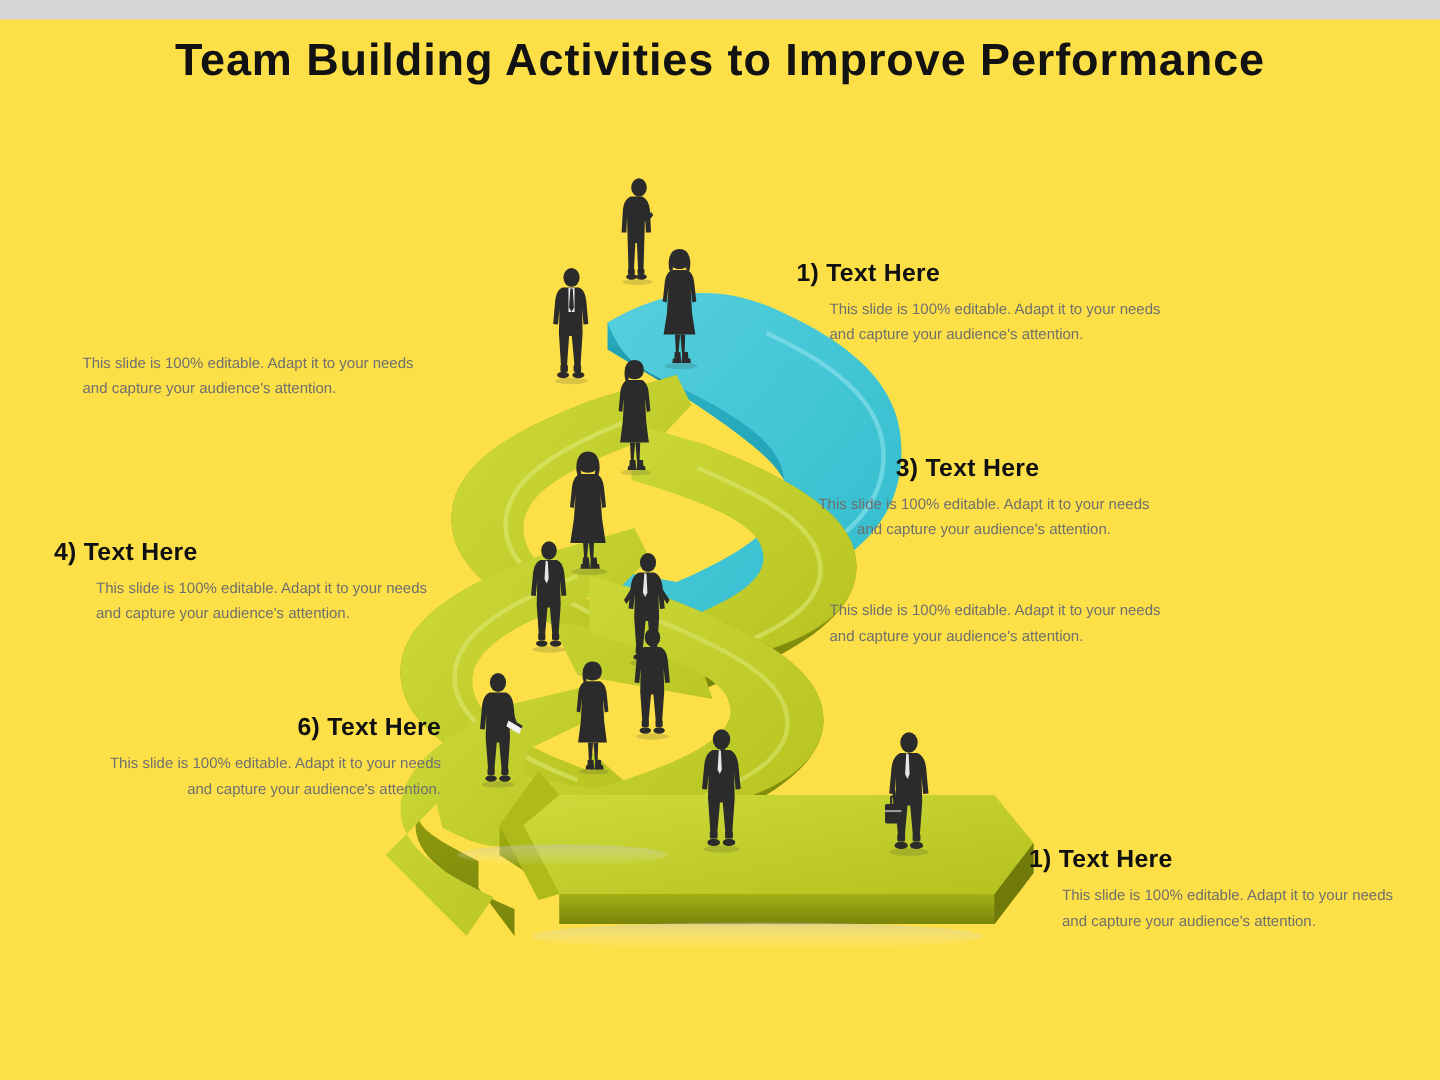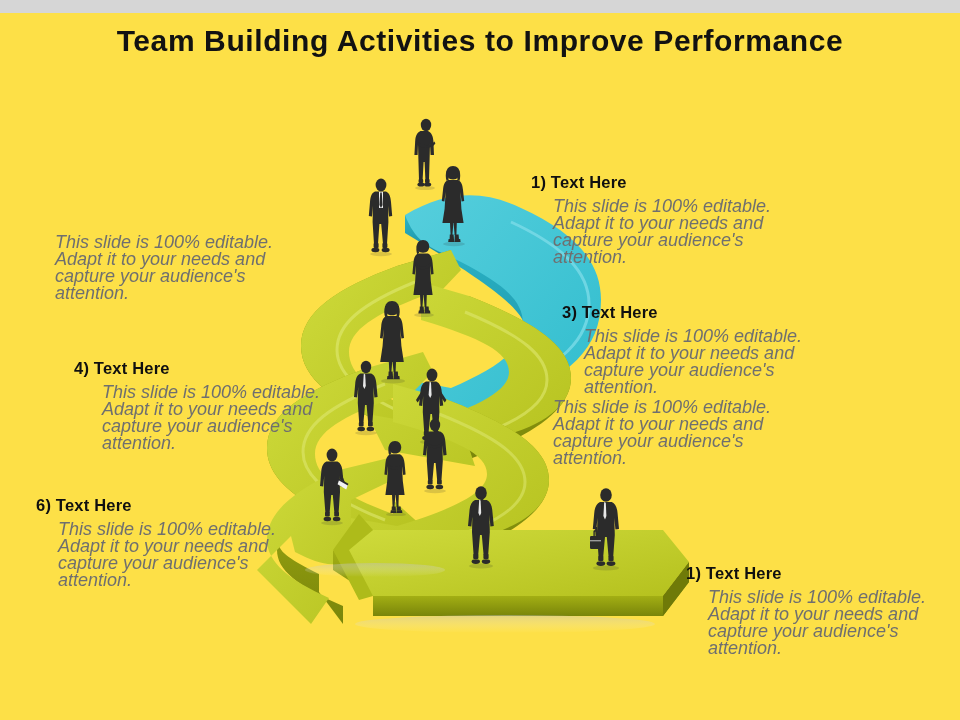--- a/index.html
+++ b/index.html
@@ -35,36 +35,35 @@
   .block{position:absolute;}
   .block .head{
     font-size:16.5px;
     font-weight:bold;
     color:#101010;
     letter-spacing:.2px;
     white-space:nowrap;
     margin:0 0 6px 0;
   }
   .block .body{
-    font-size:18px;
-    font-style:italic;
+    font-size:10px;
     color:#6f6f6f;
     line-height:17px;
     width:236px;
     margin:0;
     padding-left:22px;
   }
 
   
   #b1{left:531px;top:173px;}
   #b2{left:31px;top:234px;}
-  #b3{left:562px;top:303px;}
-  #b4{left:36px;top:359px;margin-left:38px;}
+  #b3{left:516px;top:303px;text-align:center;}
+  #b4{left:36px;top:359px;}
   #b5{left:531px;top:399px;}
-  #b6{left:36px;top:496px;}
+  #b6{left:36px;top:476px;text-align:right;}
   #b7{left:686px;top:564px;}
 
   #b2 .body{padding-left:24px;}
   #b4 .body{padding-left:28px;}
   #b6 .body{padding-left:22px;}
   #b7 .body{padding-left:22px;}
 
   
   #graphic{
     position:absolute;left:255px;top:100px;width:450px;height:540px;

